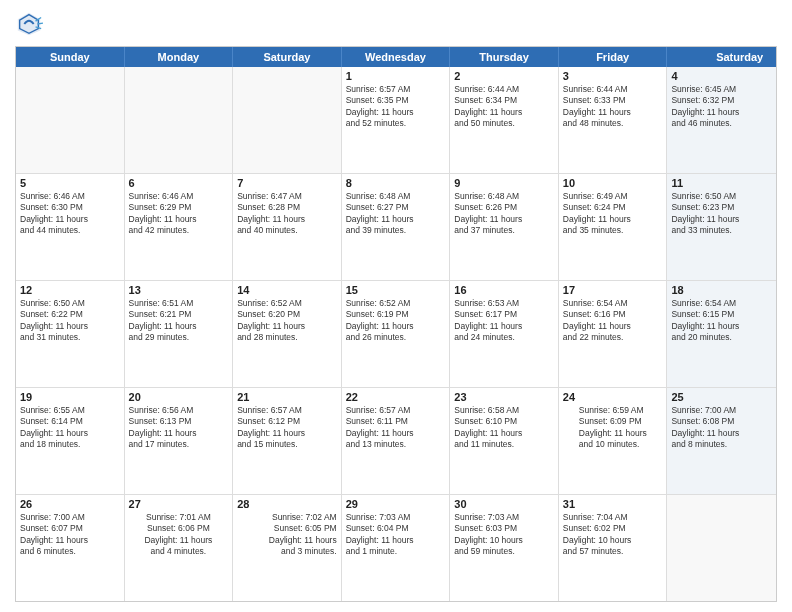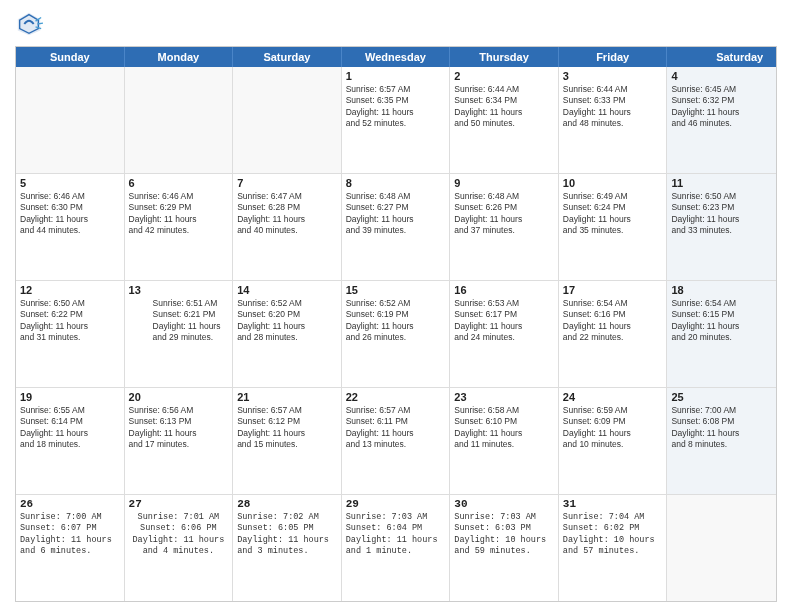--- a/index.html
+++ b/index.html
@@ -76,21 +76,21 @@
       flex: 1;
       display: flex;
       flex-direction: column;
     }
     .cal-row {
       display: grid;
       grid-template-columns: repeat(7, 1fr);
       flex: 1;
       border-bottom: 1px solid #ddd;
     }
-    .cal-row:last-child { border-bottom: none; font-family: Liberation Mono, monospace; }
+    .cal-row:last-child { border-bottom: none; }
     .cal-cell {
       border-right: 1px solid #ddd;
       padding: 3px 4px;
       font-size: 9px;
       color: #333;
       vertical-align: top;
       background: #fff;
       min-height: 0;
     }
     .cal-cell:last-child { border-right: none; }
@@ -231,21 +231,21 @@
         <div class="cal-row">
           <div class="cal-cell">
             <div class="day-num">12</div>
             <div class="cell-text" style="white-space: pre-line;">Sunrise: 6:50 AM
 Sunset: 6:22 PM
 Daylight: 11 hours
 and 31 minutes.</div>
           </div>
           <div class="cal-cell">
             <div class="day-num">13</div>
-            <div class="cell-text" style="white-space: pre-line; margin-left: 24px;">Sunrise: 6:51 AM
+            <div class="cell-text" style="white-space: pre-line;">Sunrise: 6:51 AM
 Sunset: 6:21 PM
 Daylight: 11 hours
 and 29 minutes.</div>
           </div>
           <div class="cal-cell">
             <div class="day-num">14</div>
             <div class="cell-text" style="white-space: pre-line;">Sunrise: 6:52 AM
 Sunset: 6:20 PM
 Daylight: 11 hours
 and 28 minutes.</div>
@@ -310,21 +310,21 @@
           </div>
           <div class="cal-cell">
             <div class="day-num">23</div>
             <div class="cell-text" style="white-space: pre-line;">Sunrise: 6:58 AM
 Sunset: 6:10 PM
 Daylight: 11 hours
 and 11 minutes.</div>
           </div>
           <div class="cal-cell">
             <div class="day-num">24</div>
-            <div class="cell-text" style="white-space: pre-line;">Sunrise: 6:59 AM
+            <div class="cell-text" style="white-space: pre-line; margin-left: 16px;">Sunrise: 6:59 AM
 Sunset: 6:09 PM
 Daylight: 11 hours
 and 10 minutes.</div>
           </div>
           <div class="cal-cell shaded">
             <div class="day-num">25</div>
             <div class="cell-text" style="white-space: pre-line;">Sunrise: 7:00 AM
 Sunset: 6:08 PM
 Daylight: 11 hours
 and 8 minutes.</div>
@@ -340,21 +340,21 @@
           </div>
           <div class="cal-cell">
             <div class="day-num">27</div>
             <div class="cell-text" style="white-space: pre-line; text-align: center;">Sunrise: 7:01 AM
 Sunset: 6:06 PM
 Daylight: 11 hours
 and 4 minutes.</div>
           </div>
           <div class="cal-cell">
             <div class="day-num">28</div>
-            <div class="cell-text" style="white-space: pre-line;">Sunrise: 7:02 AM
+            <div class="cell-text" style="white-space: pre-line; text-align: right;">Sunrise: 7:02 AM
 Sunset: 6:05 PM
 Daylight: 11 hours
 and 3 minutes.</div>
           </div>
           <div class="cal-cell">
             <div class="day-num">29</div>
             <div class="cell-text" style="white-space: pre-line;">Sunrise: 7:03 AM
 Sunset: 6:04 PM
 Daylight: 11 hours
 and 1 minute.</div>

